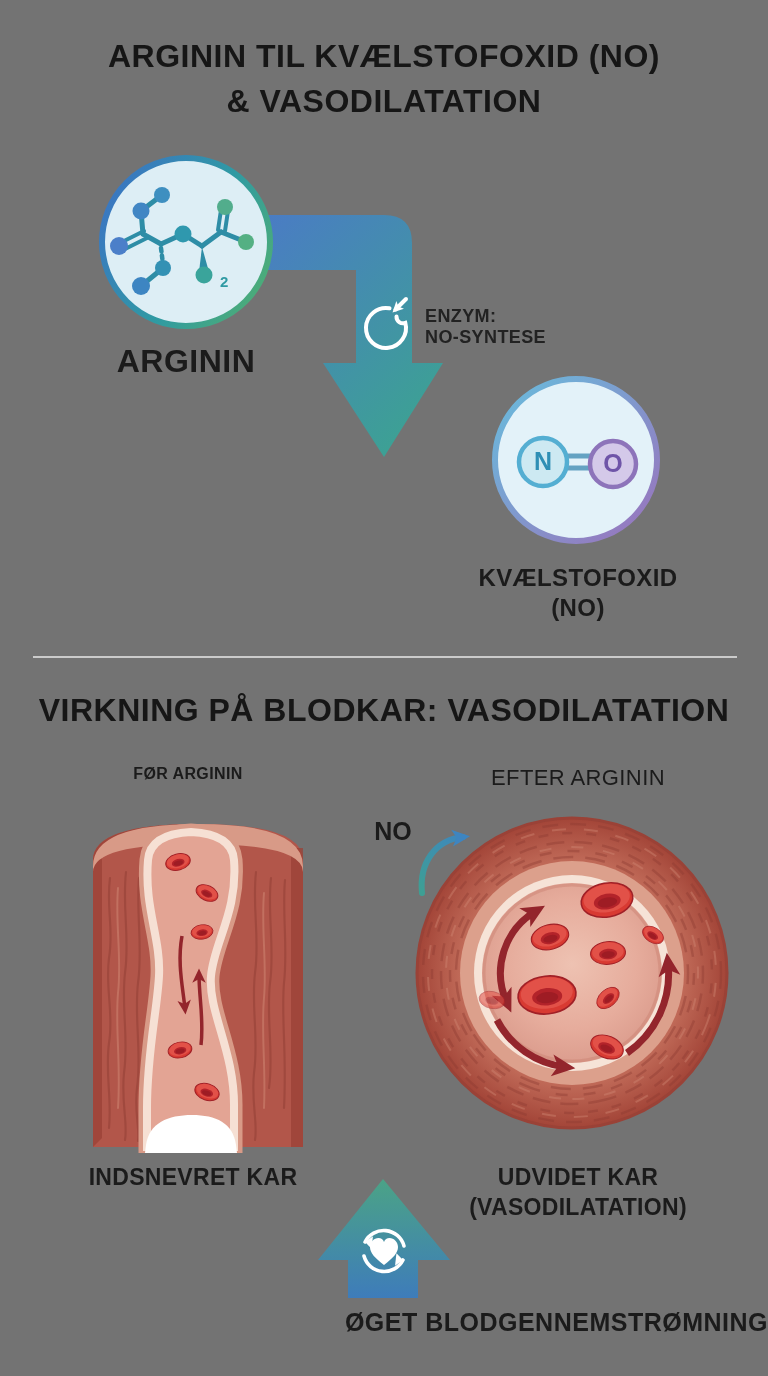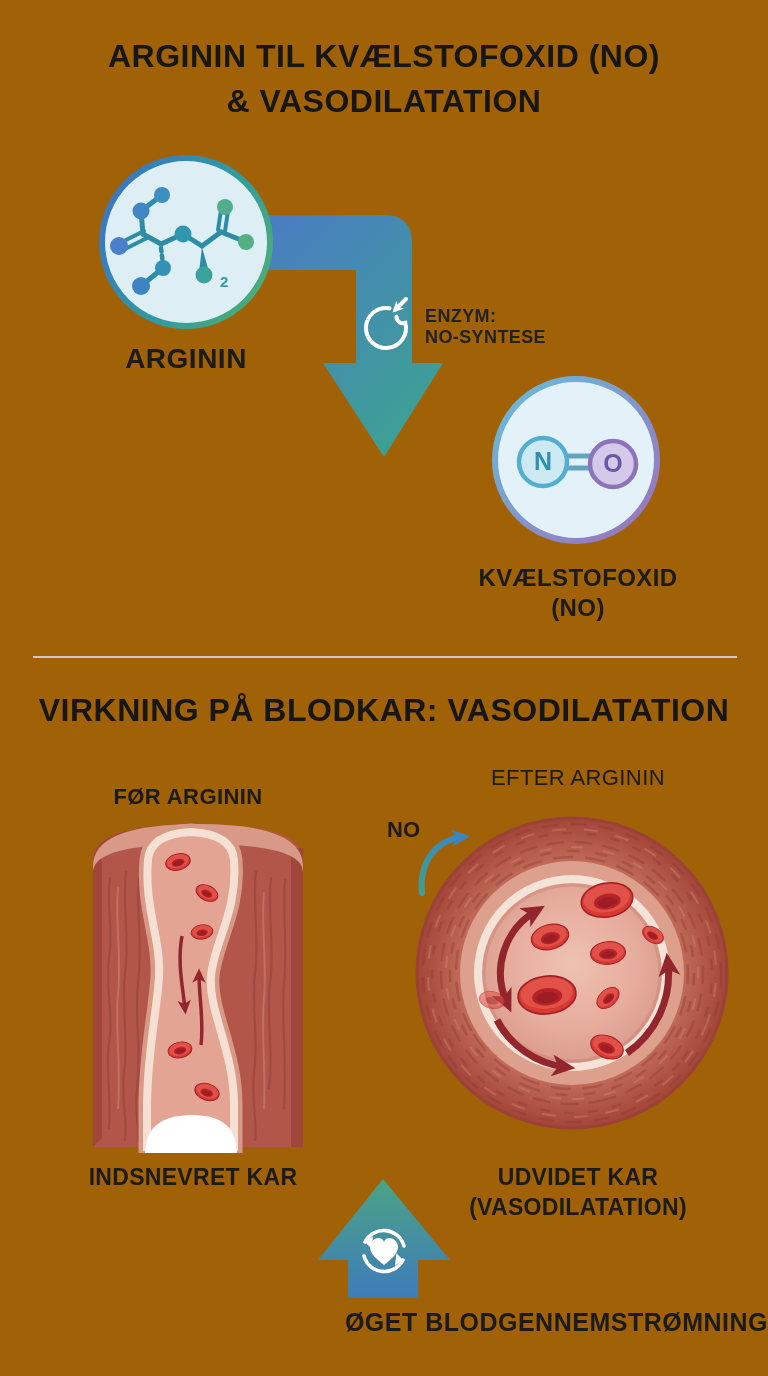--- a/index.html
+++ b/index.html
@@ -1,29 +1,29 @@
 <!DOCTYPE html>
 <html><head>
 <meta charset="utf-8">
 <style>
   html,body{margin:0;padding:0;background:#ffffff;}
-  #page{position:relative;width:768px;height:1376px;background:#a16207;overflow:hidden;
+  #page{position:relative;width:768px;height:1376px;background:#737373;overflow:hidden;
         font-family:"Liberation Sans",sans-serif;color:#1b1b1b;}
   .abs{position:absolute;}
   .ctr{text-align:center;}
   .ttl{font-weight:800;letter-spacing:.5px;color:#161616;}
   #main-title{top:34px;left:0;width:768px;font-size:32px;line-height:45px;}
-  #arginin-label{top:343px;left:96px;width:180px;font-size:28px;font-weight:800;letter-spacing:.5px;}
+  #arginin-label{top:343px;left:96px;width:180px;font-size:32px;font-weight:800;letter-spacing:.5px;}
   #enzyme-text{top:306px;left:425px;font-size:18px;font-weight:700;line-height:21px;letter-spacing:.4px;color:#222;}
   #product-label{top:563px;left:468px;width:220px;font-size:24px;font-weight:800;line-height:30px;letter-spacing:.4px;}
   #divider{top:656px;left:33px;width:704px;height:2px;background:#cbcbcb;}
   #section2-title{top:694px;left:0;width:768px;font-size:32px;line-height:32px;}
-  #before-label{top:765px;left:88px;width:200px;font-size:22px;font-weight:800;letter-spacing:.4px;margin-top:19px;}
+  #before-label{top:765px;left:88px;width:200px;font-size:16px;font-weight:800;letter-spacing:.4px;}
   #after-label{top:765px;left:478px;width:200px;font-size:22px;font-weight:400;letter-spacing:.4px;}
-  #no-label{top:817px;left:366px;width:54px;font-size:22px;font-weight:800;text-align:right;}
+  #no-label{top:817px;left:366px;width:54px;font-size:25px;font-weight:800;}
   #narrow-label{top:1164px;left:83px;width:220px;font-size:23px;font-weight:800;letter-spacing:.3px;}
   #dilated-label{top:1162px;left:458px;width:240px;font-size:23px;font-weight:800;line-height:30px;letter-spacing:.3px;}
   #result-label{top:1308px;left:0;width:768px;font-size:25px;font-weight:800;letter-spacing:.5px;text-align:right;}
   svg{display:block;}
 </style>
 </head>
 <body>
 
 <div id="page">
 

